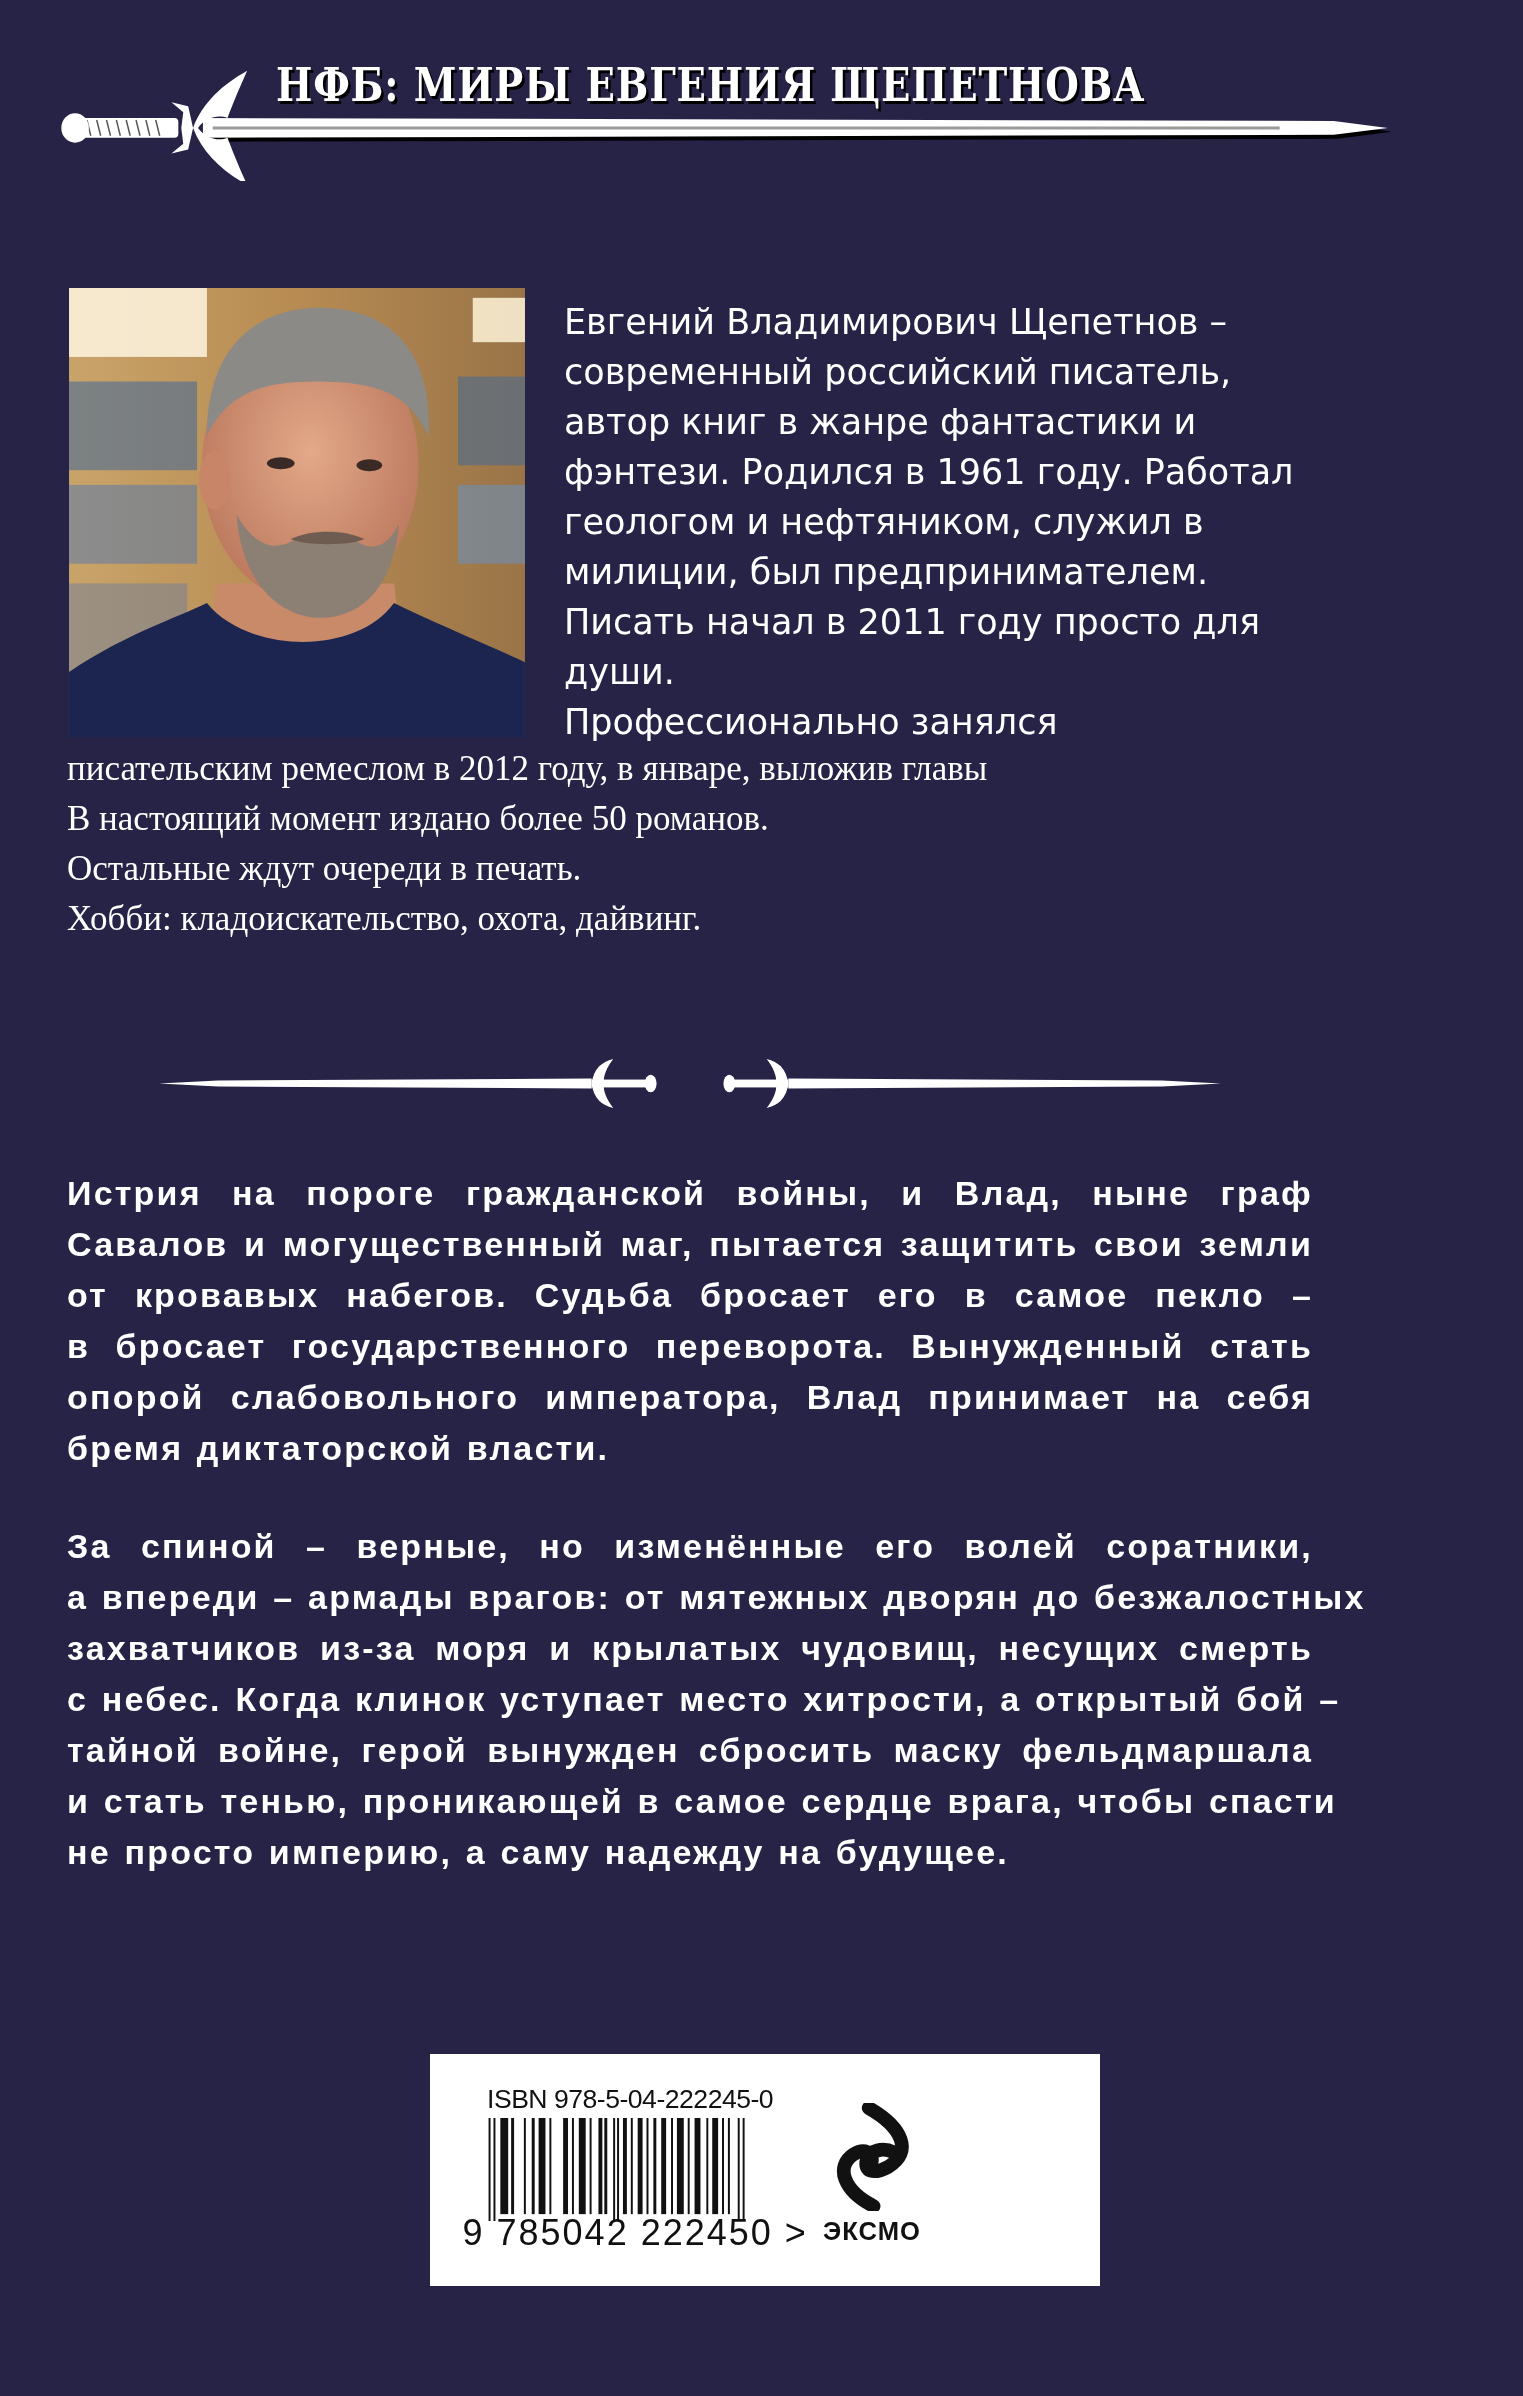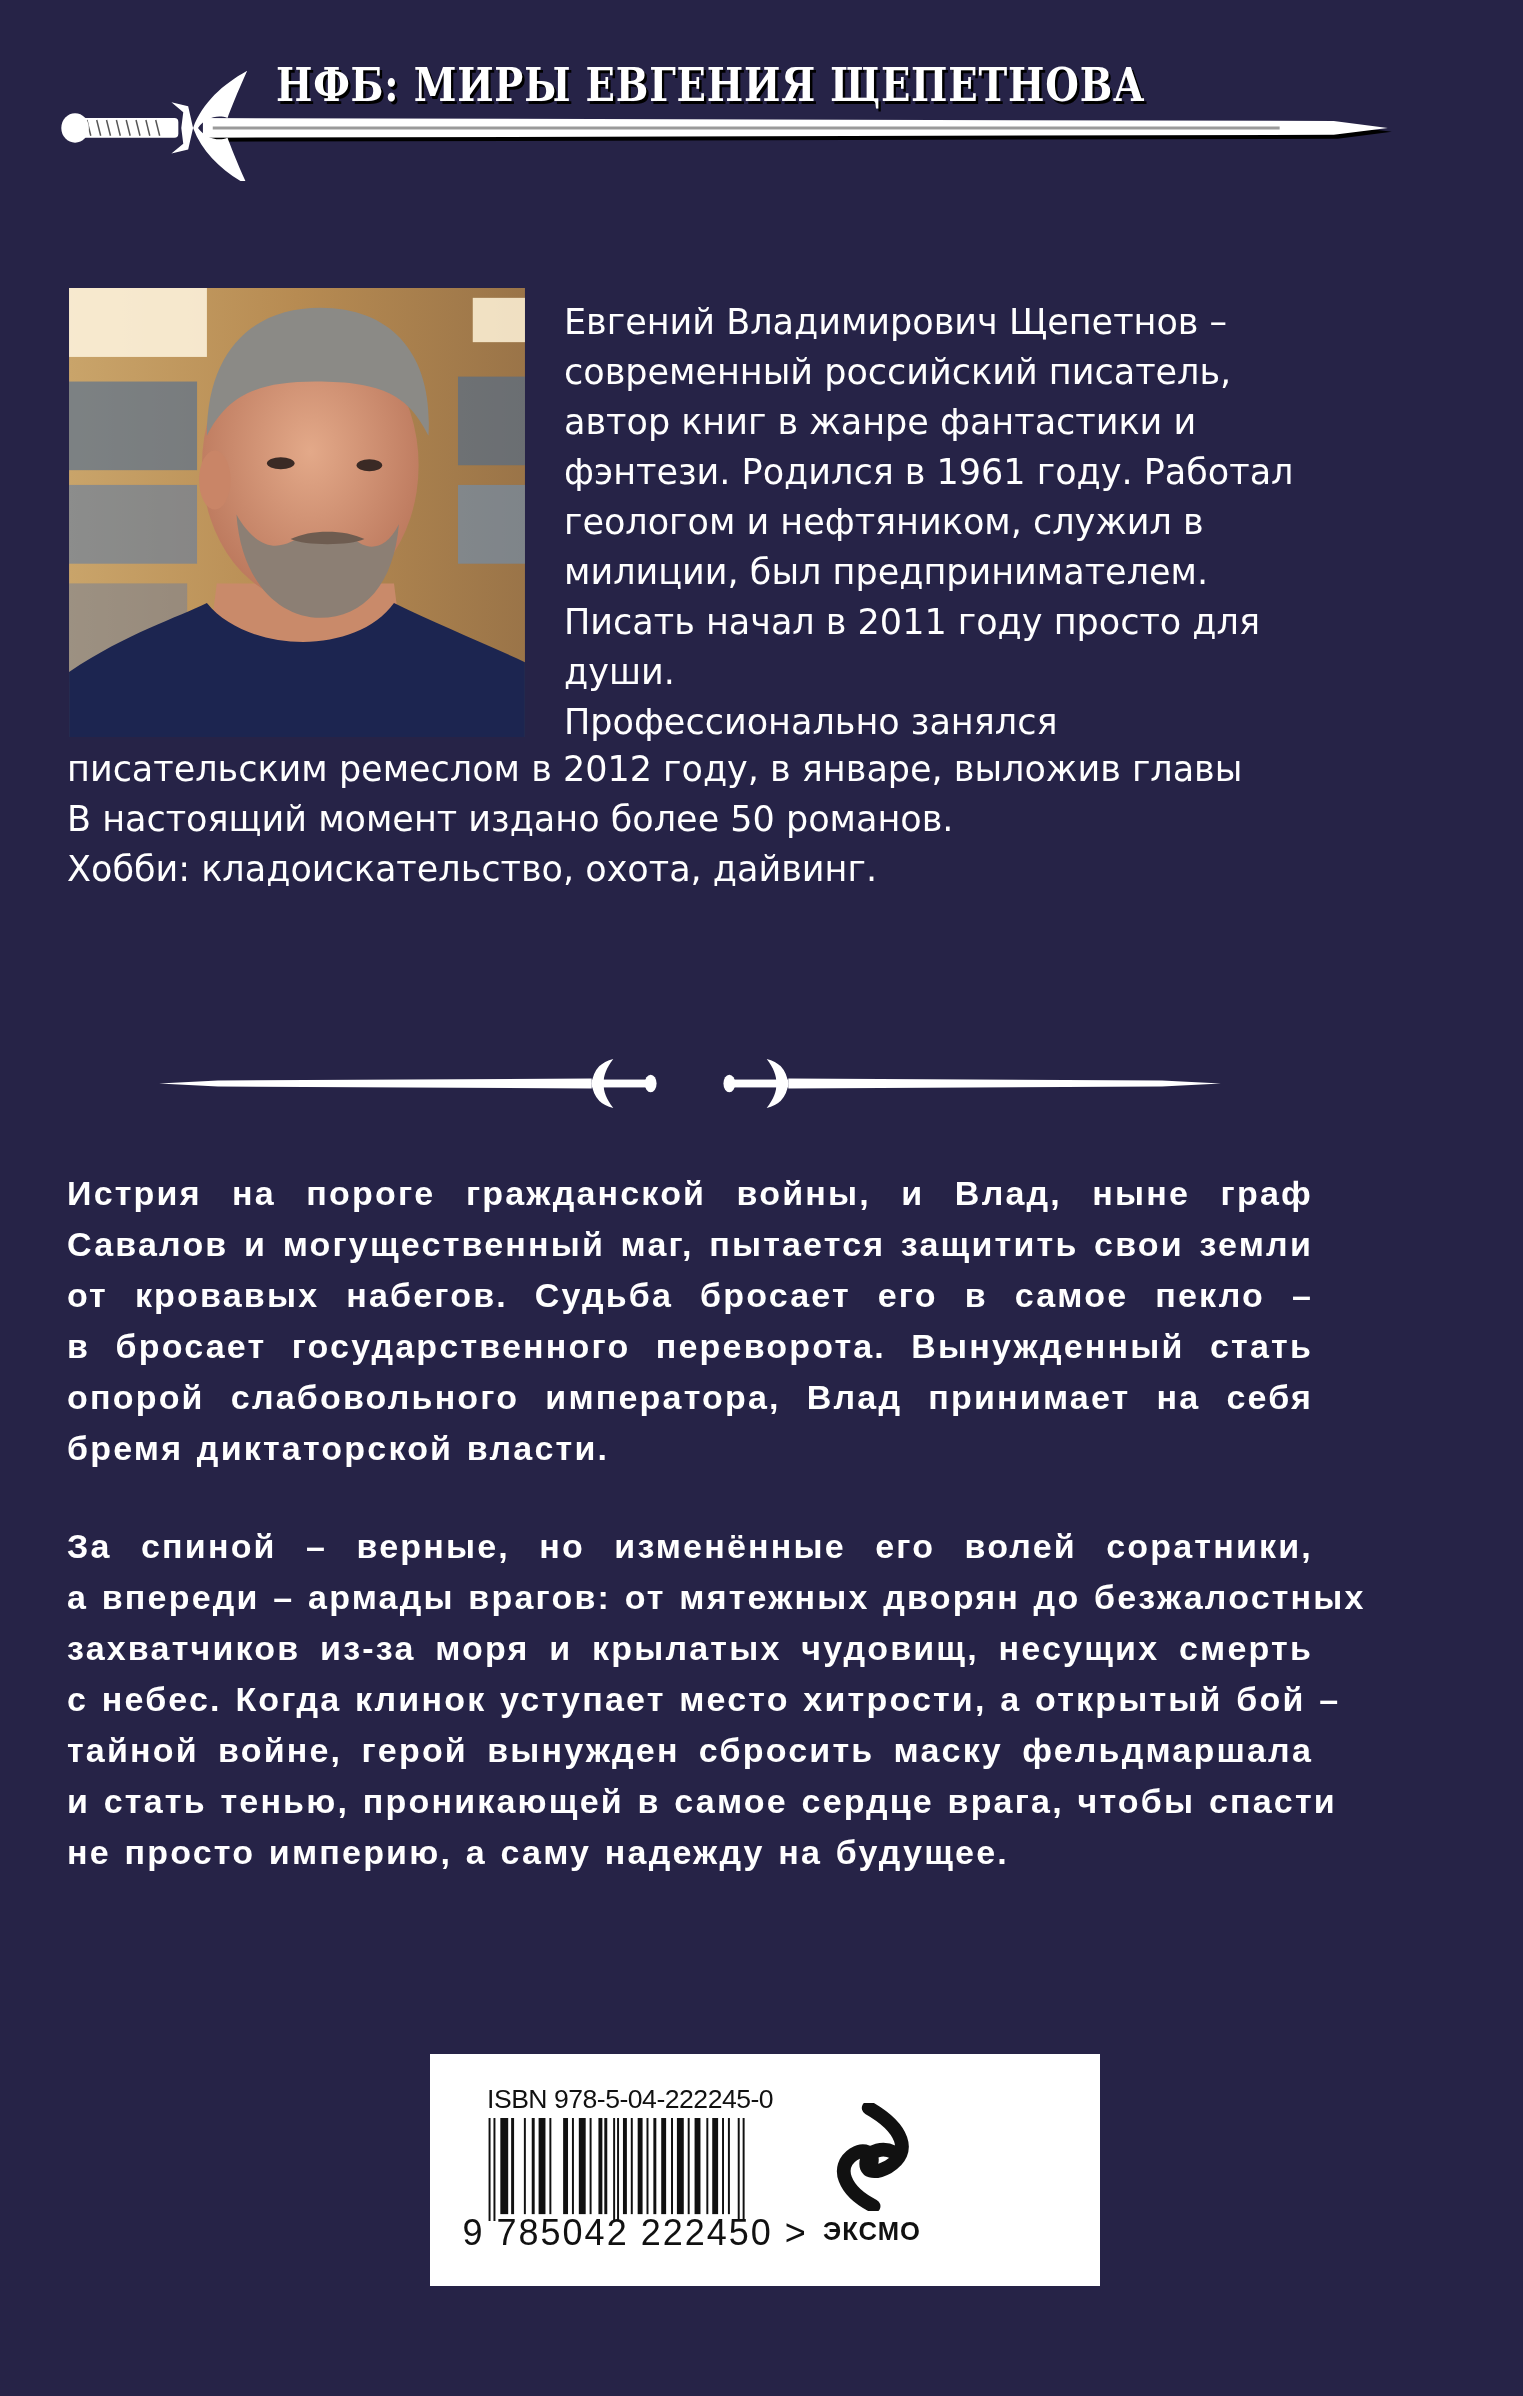--- a/index.html
+++ b/index.html
@@ -152,23 +152,24 @@
   <span class="bio-line">современный российский писатель,</span>
   <span class="bio-line">автор книг в жанре фантастики и</span>
   <span class="bio-line">фэнтези. Родился в 1961 году. Работал</span>
   <span class="bio-line">геологом и нефтяником, служил в</span>
   <span class="bio-line">милиции, был предпринимателем.</span>
   <span class="bio-line">Писать начал в 2011 году просто для</span>
   <span class="bio-line">души.</span>
   <span class="bio-line">Профессионально занялся</span>
 </div>
 
-<div class="bio" style="left:67px; top:744px;">
+<div class="bio" style="left:67px; top:744px;font-family:Liberation Serif, serif;">
   <span class="bio-line">писательским ремеслом в 2012 году, в январе, выложив главы</span>
   <span class="bio-line">В настоящий момент издано более 50 романов.</span>
+  <span class="bio-line">Остальные ждут очереди в печать.</span>
   <span class="bio-line">Хобби: кладоискательство, охота, дайвинг.</span>
 </div>
 
 <svg class="divider" width="1064" height="59" viewBox="0 0 1080 60">
 
   <polygon points="0,30 60,27 440,25 440,35 60,33" fill="#ffffff"></polygon>
   <rect x="440" y="26" width="58" height="8" fill="#ffffff"></rect>
   <ellipse cx="500" cy="30" rx="6" ry="9" fill="#ffffff"></ellipse>
   <path d="M440,30 C442,15 450,8 462,5 C455,14 452,22 452,30 C452,38 455,46 462,55 C450,52 442,45 440,30 Z" fill="#ffffff"></path>
   <rect x="448" y="12" width="4" height="36" fill="#ffffff"></rect>

